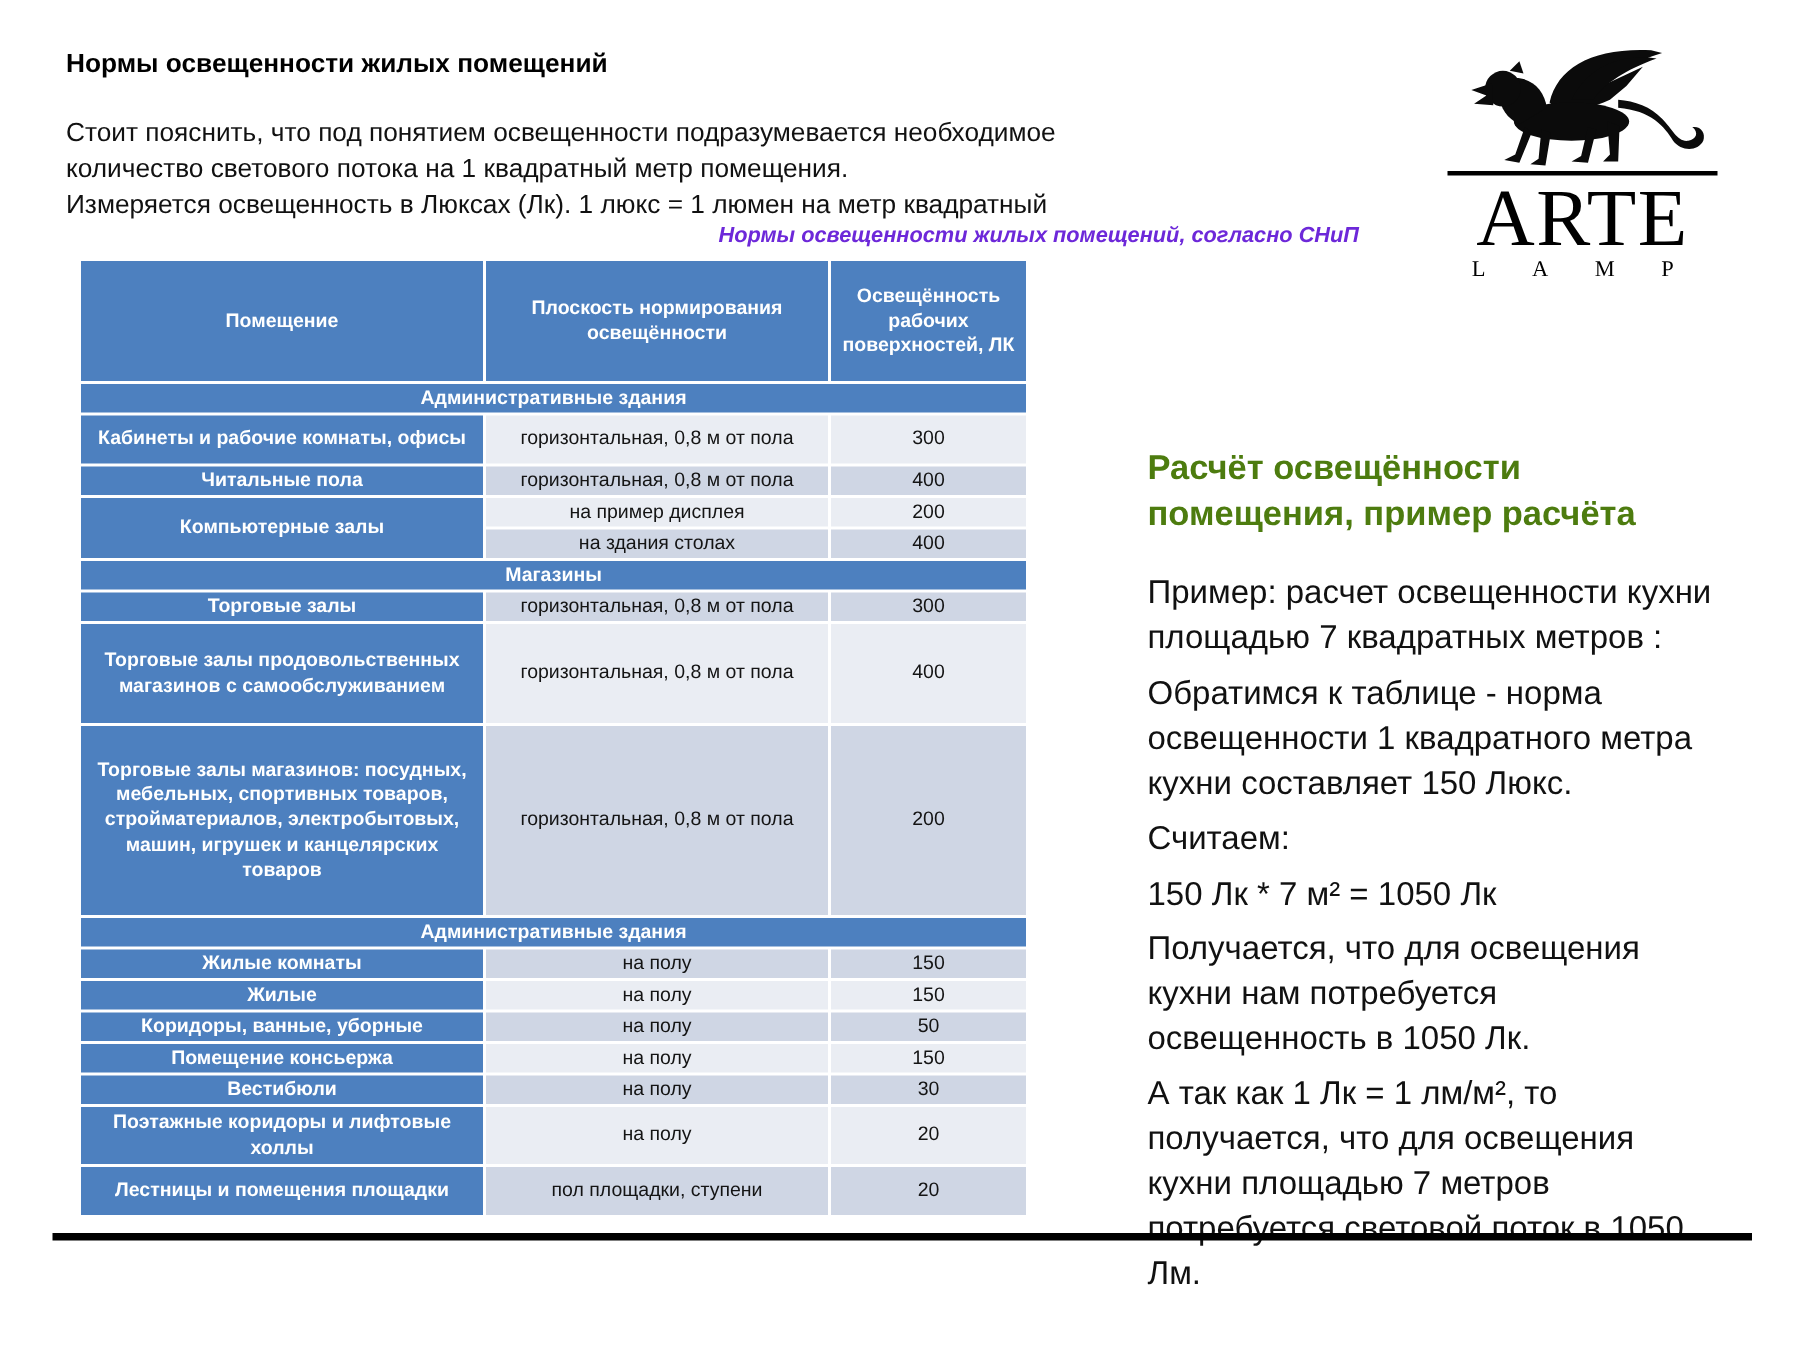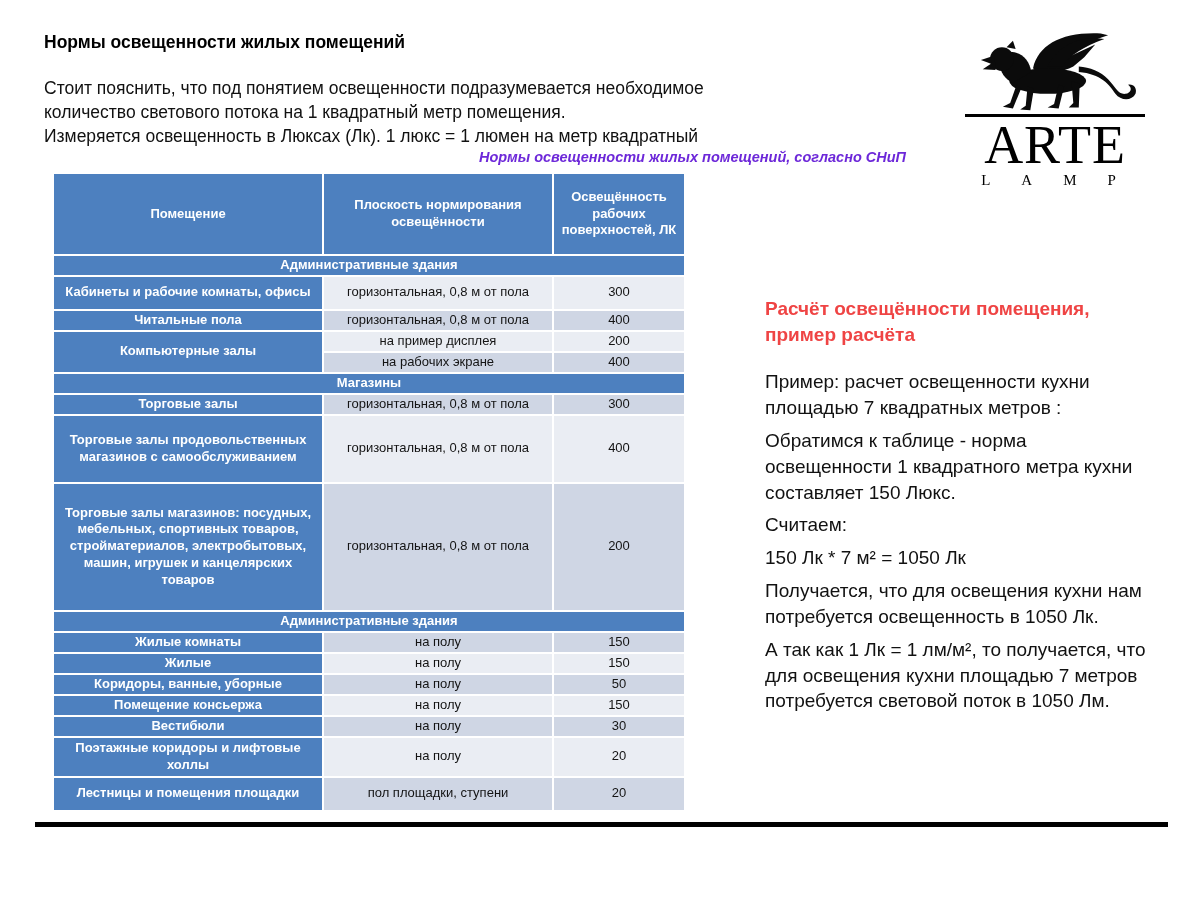--- a/index.html
+++ b/index.html
@@ -58,22 +58,22 @@
   .brand {
     font-family:"Liberation Serif", serif; font-size:54px; line-height:1.05;
     color:#000; letter-spacing:1px; font-weight:400;
   }
   .brand-sub {
     font-family:"Liberation Serif", serif; font-size:15px; color:#000;
     letter-spacing:31px; padding-left:18px; margin-top:-2px; white-space:nowrap;
   }
   
   .calc { position:absolute; left:765px; top:296px; width:382px; }
-  .calc-title { font-size:19px; font-weight:bold; color:#ef4444; line-height:1.35; margin-bottom:22px; }
-  .calc p { font-size:19px; line-height:1.36; color:#111; margin:0 0 7px 0; }
+  .calc-title { font-size:23px; font-weight:bold; color:#4d7c0f; line-height:1.35; margin-bottom:22px; }
+  .calc p { font-size:22px; line-height:1.36; color:#111; margin:0 0 7px 0; }
   
   .bottom-rule { position:absolute; left:35px; top:822px; width:1133px; height:5px; background:#000; }
 </style>
 </head>
 <body>
 
 <div class="page">
 
   <div class="doc-title">Нормы освещенности жилых помещений</div>
 
@@ -138,21 +138,21 @@
       <td class="room-cell">Читальные пола</td>
       <td class="c-dark">горизонтальная, 0,8 м от пола</td>
       <td class="c-dark">400</td>
     </tr>
     <tr class="h-sm">
       <td class="room-cell" rowspan="2">Компьютерные залы</td>
       <td class="c-light">на пример дисплея</td>
       <td class="c-light">200</td>
     </tr>
     <tr class="h-sm">
-      <td class="c-dark">на рабочих экране</td>
+      <td class="c-dark">на здания столах</td>
       <td class="c-dark">400</td>
     </tr>
 
     <tr>
       <td class="section-cell" colspan="3">Магазины</td>
     </tr>
     <tr class="h-sm">
       <td class="room-cell">Торговые залы</td>
       <td class="c-dark">горизонтальная, 0,8 м от пола</td>
       <td class="c-dark">300</td>

